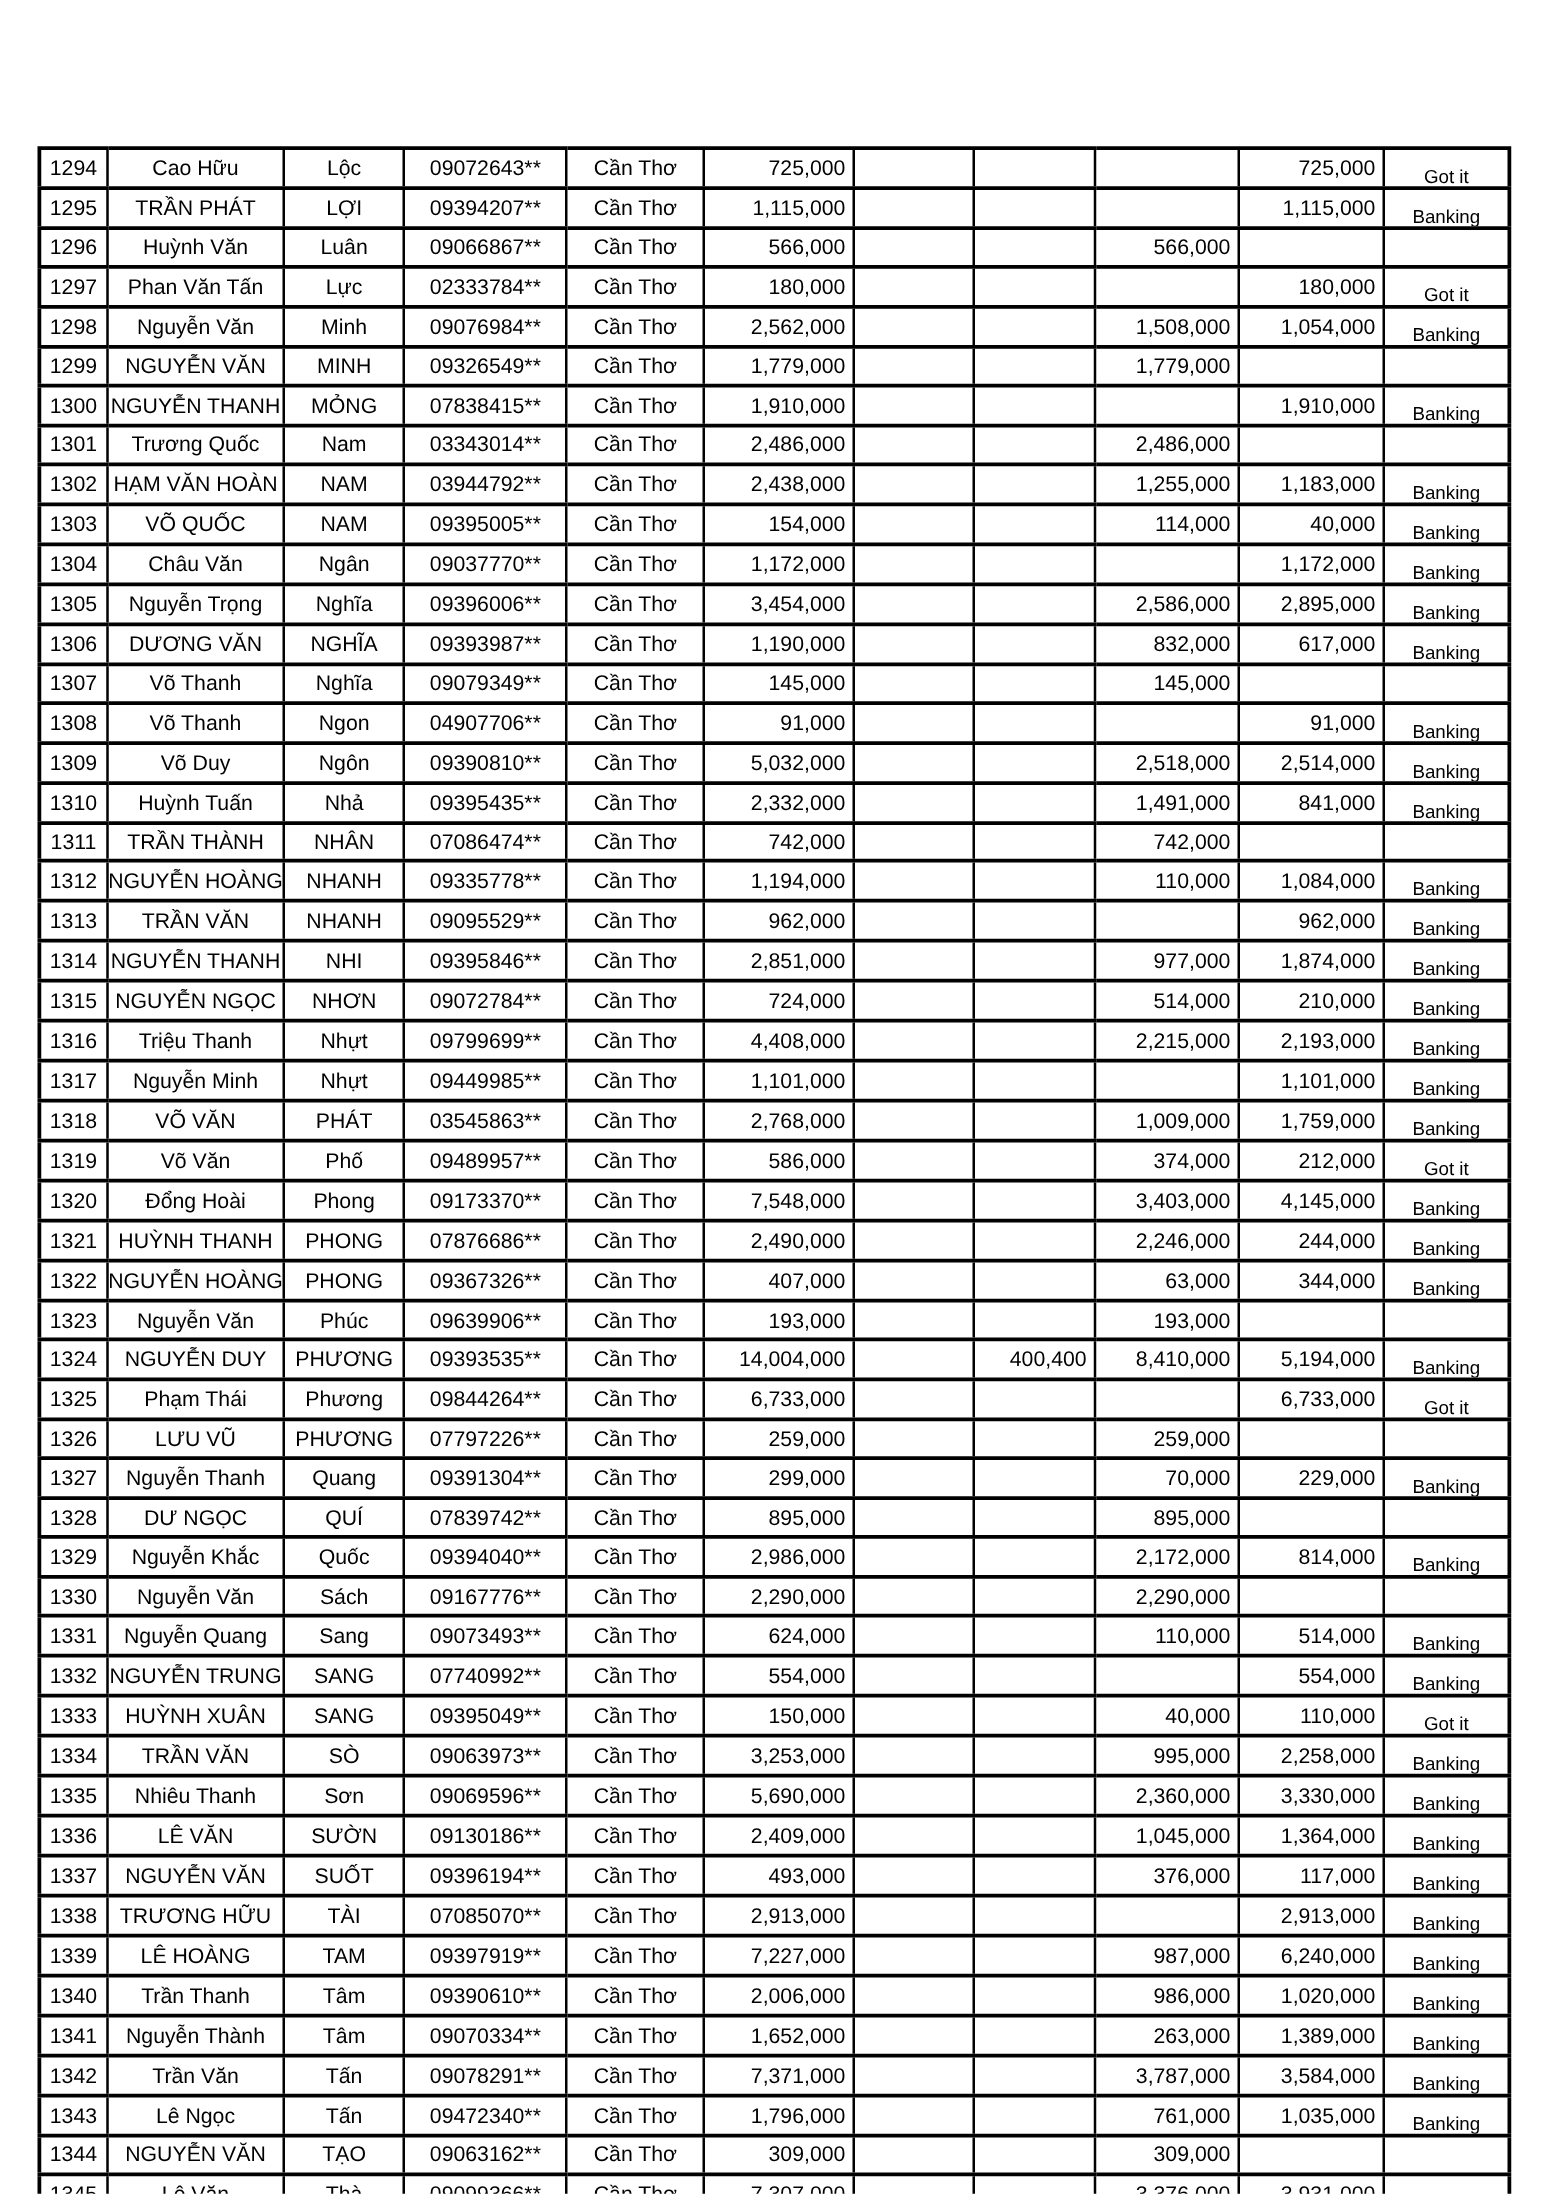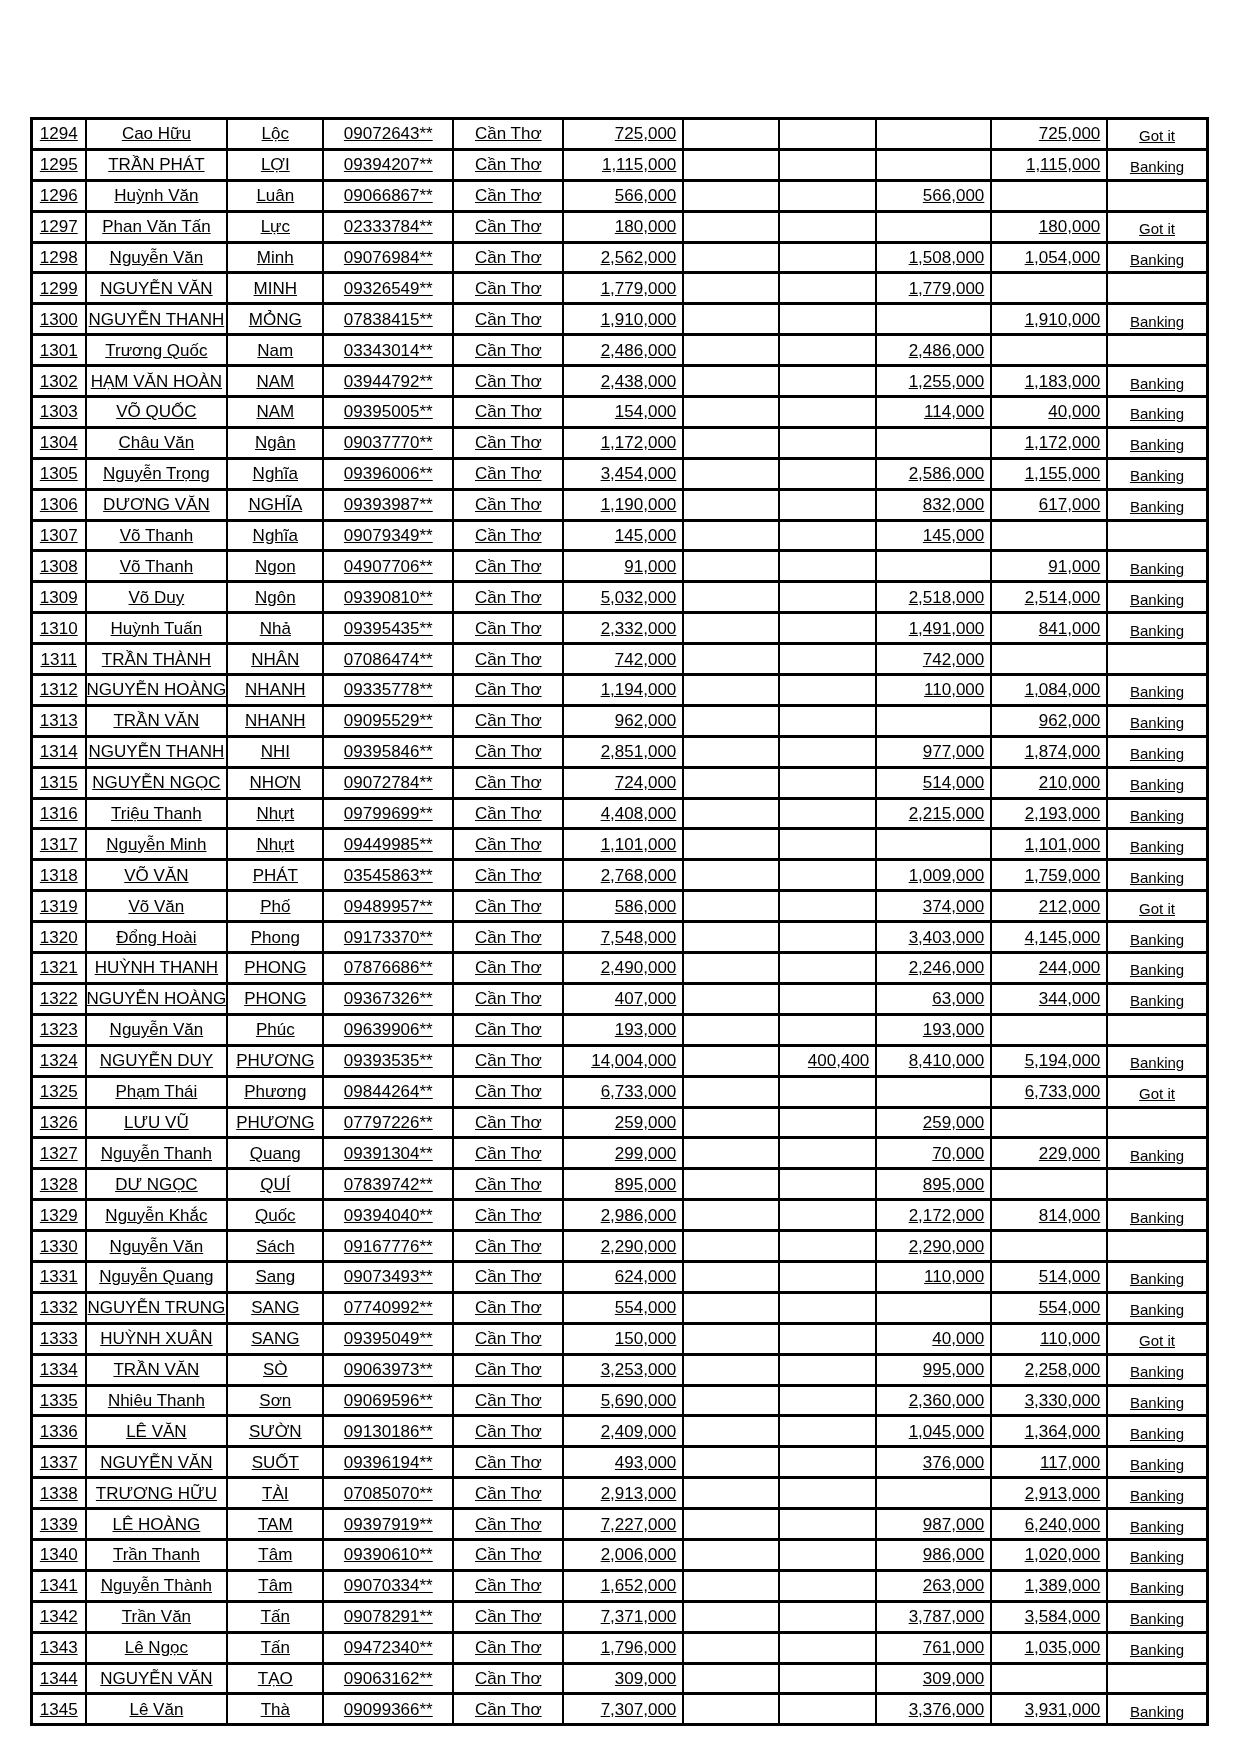--- a/index.html
+++ b/index.html
@@ -5,39 +5,39 @@
   html, body { margin: 0; padding: 0; background: #ffffff; }
   body {
     width: 1241px; height: 1755px; position: relative;
     font-family: "Liberation Sans", sans-serif; color: #000;
   }
   .sheet {
     position: absolute; left: 30px; top: 117px;
     border-collapse: collapse; table-layout: fixed;
     border: 3px solid #000;
   }
-  .sheet tr { height: 30.9px; text-decoration: underline; }
+  .sheet tr { height: 30.9px; }
   .sheet td {
     border: 2px solid #000;
     border-top-width: 3px; border-bottom-width: 3px;
     padding: 0; vertical-align: middle;
     font-size: 17px; line-height: 1;
     white-space: nowrap; overflow: hidden;
   }
   
   col.w0 { width: 54px; }  col.w1 { width: 131px; } col.w2 { width: 96px; }
   col.w3 { width: 130px; } col.w4 { width: 110px; } col.w5 { width: 120px; }
   col.w6 { width: 96px; }  col.w7 { width: 97px; }  col.w8 { width: 115px; }
   col.w9 { width: 116px; } col.w10 { width: 100px; }
   
   .sheet td:nth-child(-n+5) { text-align: center; }
   
   .sheet td:nth-child(n+6):nth-child(-n+10) { text-align: right; padding-right: 6px; }
   
-  .sheet td:nth-child(11) { text-align: center; font-size: 15px; padding-top: 4px; }
+  .sheet td:nth-child(11) { text-align: center; font-size: 15px; padding-top: 14px; }
 </style>
 </head>
 <body>
 
 <table class="sheet">
   <colgroup>
     <col class="w0">
     <col class="w1">
     <col class="w2">
     <col class="w3">
@@ -196,21 +196,21 @@
       <tr>
         <td>1305</td>
         <td>Nguyễn Trọng</td>
         <td>Nghĩa</td>
         <td>09396006**</td>
         <td>Cần Thơ</td>
         <td>3,454,000</td>
         <td></td>
         <td></td>
         <td>2,586,000</td>
-        <td>1,155,000</td>
+        <td>2,895,000</td>
         <td>Banking</td>
       </tr>
       <tr>
         <td>1306</td>
         <td>DƯƠNG VĂN</td>
         <td>NGHĨA</td>
         <td>09393987**</td>
         <td>Cần Thơ</td>
         <td>1,190,000</td>
         <td></td>

